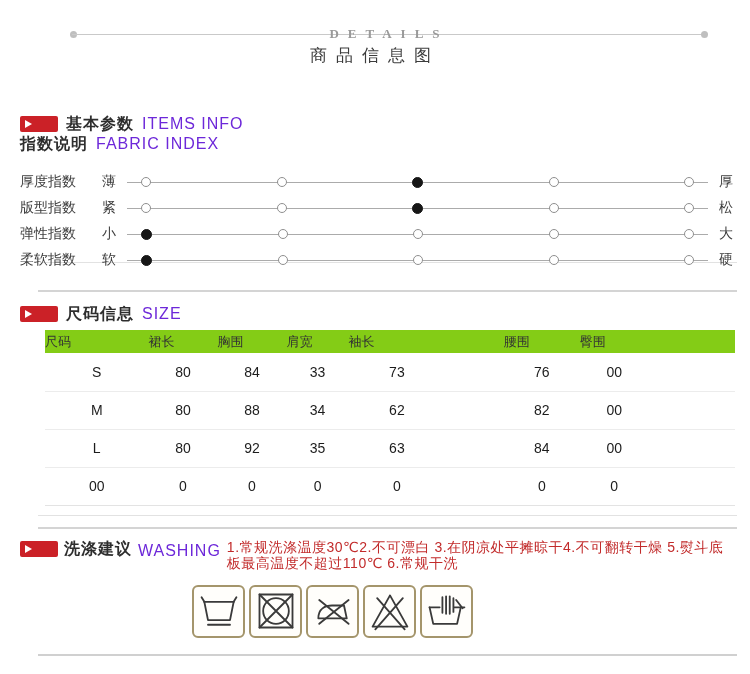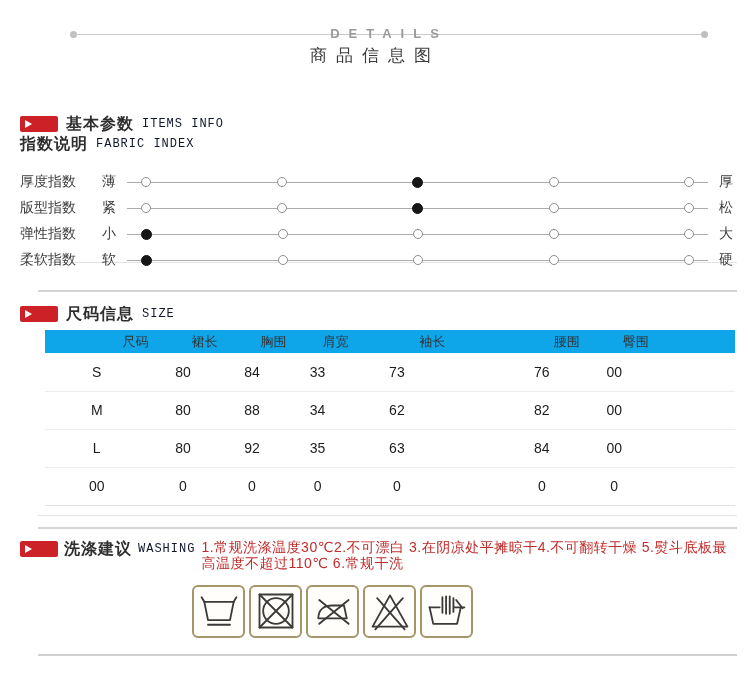--- a/index.html
+++ b/index.html
@@ -6,29 +6,29 @@
   html,body { background:#fff; }
   body { font-family:"Liberation Sans","DejaVu Sans",sans-serif; }
   .page { width:750px; height:674px; background:#fff; position:relative; overflow:hidden; }
 
   
   .details-row { position:relative; margin:27px 44px 0 72px; height:14px; }
   .details-row .hline { position:absolute; left:0; right:0; top:7px; height:1px; background:#c9c9c9; }
   .details-row .end-dot { position:absolute; top:4px; width:7px; height:7px; border-radius:50%; background:#bfbfbf; }
   .details-row .end-dot.left { left:-2px; }
   .details-row .end-dot.right { right:-2px; }
-  .details-text { position:absolute; left:0; right:0; top:0; text-align:center; font-size:13px; font-weight:bold; letter-spacing:9px; color:#9a9a9a; line-height:14px; }
+  .details-text { position:absolute; left:0; right:0; top:0; text-align:center; font-size:13px; font-weight:bold; letter-spacing:9px; color:#9a9a9a; line-height:14px;font-family:Liberation Serif, serif; }
   .cn-title { margin-top:6px; text-align:center; font-size:17px; letter-spacing:9px; color:#3c3c3c; line-height:18px; }
 
   
   .sec-header { display:flex; align-items:center; height:20px; }
   .flag { position:relative; width:38px; height:16px; background:var(--accent,#cb2127); border-radius:2px; flex:0 0 auto; }
   .flag .flag-tri { position:absolute; left:5px; top:4px; width:0; height:0; border-left:7px solid #fff; border-top:4px solid transparent; border-bottom:4px solid transparent; }
   .sec-title { font-size:16px; font-weight:bold; color:#2e2e2e; margin-left:8px; letter-spacing:1px; }
-  .sec-sub { font-size:12px; color:#0f172a; margin-left:8px; letter-spacing:1px;font-family:Liberation Mono, monospace; }
+  .sec-sub { font-size:16px; color:#6d28d9; margin-left:8px; letter-spacing:1px; }
 
   
   .sections-row { display:flex; margin:49px 15px 0 20px; height:148px;flex-direction:column; }
   .col-left { width:375px; flex:0 0 auto; }
   .col-right { flex:1; }
   .basic-items { margin-top:12px; margin-left:20px; width:350px; }
   .basic-item { height:31px; line-height:31px; padding-left:17px; font-size:15px; color:#565656; border-bottom:1px solid #e7e7e7; letter-spacing:1px; }
   .basic-item:last-child { border-bottom:none; }
 
   .idx-rows { margin-top:15px; }
@@ -41,21 +41,21 @@
   .idx-dot.filled { width:11px; height:11px; background:#161616; border-color:#161616; }
 
   
   .div-thin  { margin:0 13px 0 40px; border-top:1px solid #e2e2e2; }
   .div-thick { margin:0 13px 0 38px; border-top:2px solid #d4d4d4; }
 
   
   .size-section { margin:12px 15px 0 20px; }
   .size-note { font-size:12.5px; font-weight:bold; color:#1f1f1f; margin-left:16px; letter-spacing:0.5px; }
   table.size-table { margin:6px 0 0 25px; width:690px; border-collapse:collapse; table-layout:fixed; }
-  .size-table thead td { background:#0ea5e9; height:23px; font-size:13px; color:#333; text-align:right; }
+  .size-table thead td { background:#84cc16; height:23px; font-size:13px; color:#333; text-align:left; }
   .size-table tbody td { height:38px; font-size:14px; color:#1c1c1c; text-align:center; border-bottom:1px solid #ececec; }
   .size-table tbody tr:last-child td { border-bottom:1px solid #e3e3e3; }
 
   
   .wash-section { margin:10px 13px 0 20px; }
   .wash-header { display:flex; align-items:flex-start; }
   .wash-header .flag { margin-top:2px; }
   .wash-header .sec-title { margin-left:6px; flex:0 0 auto; }
   .wash-header .sec-sub { margin:3px 0 0 6px; flex:0 0 auto; }
   .wash-instructions { flex:1; margin-left:6px; font-size:14px; line-height:16.5px; color:var(--washred,#c22b2b); letter-spacing:0.5px; }

